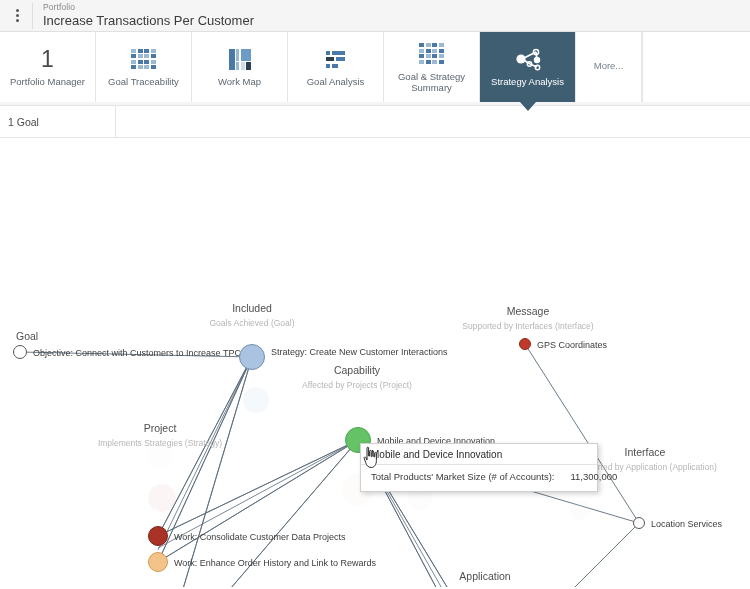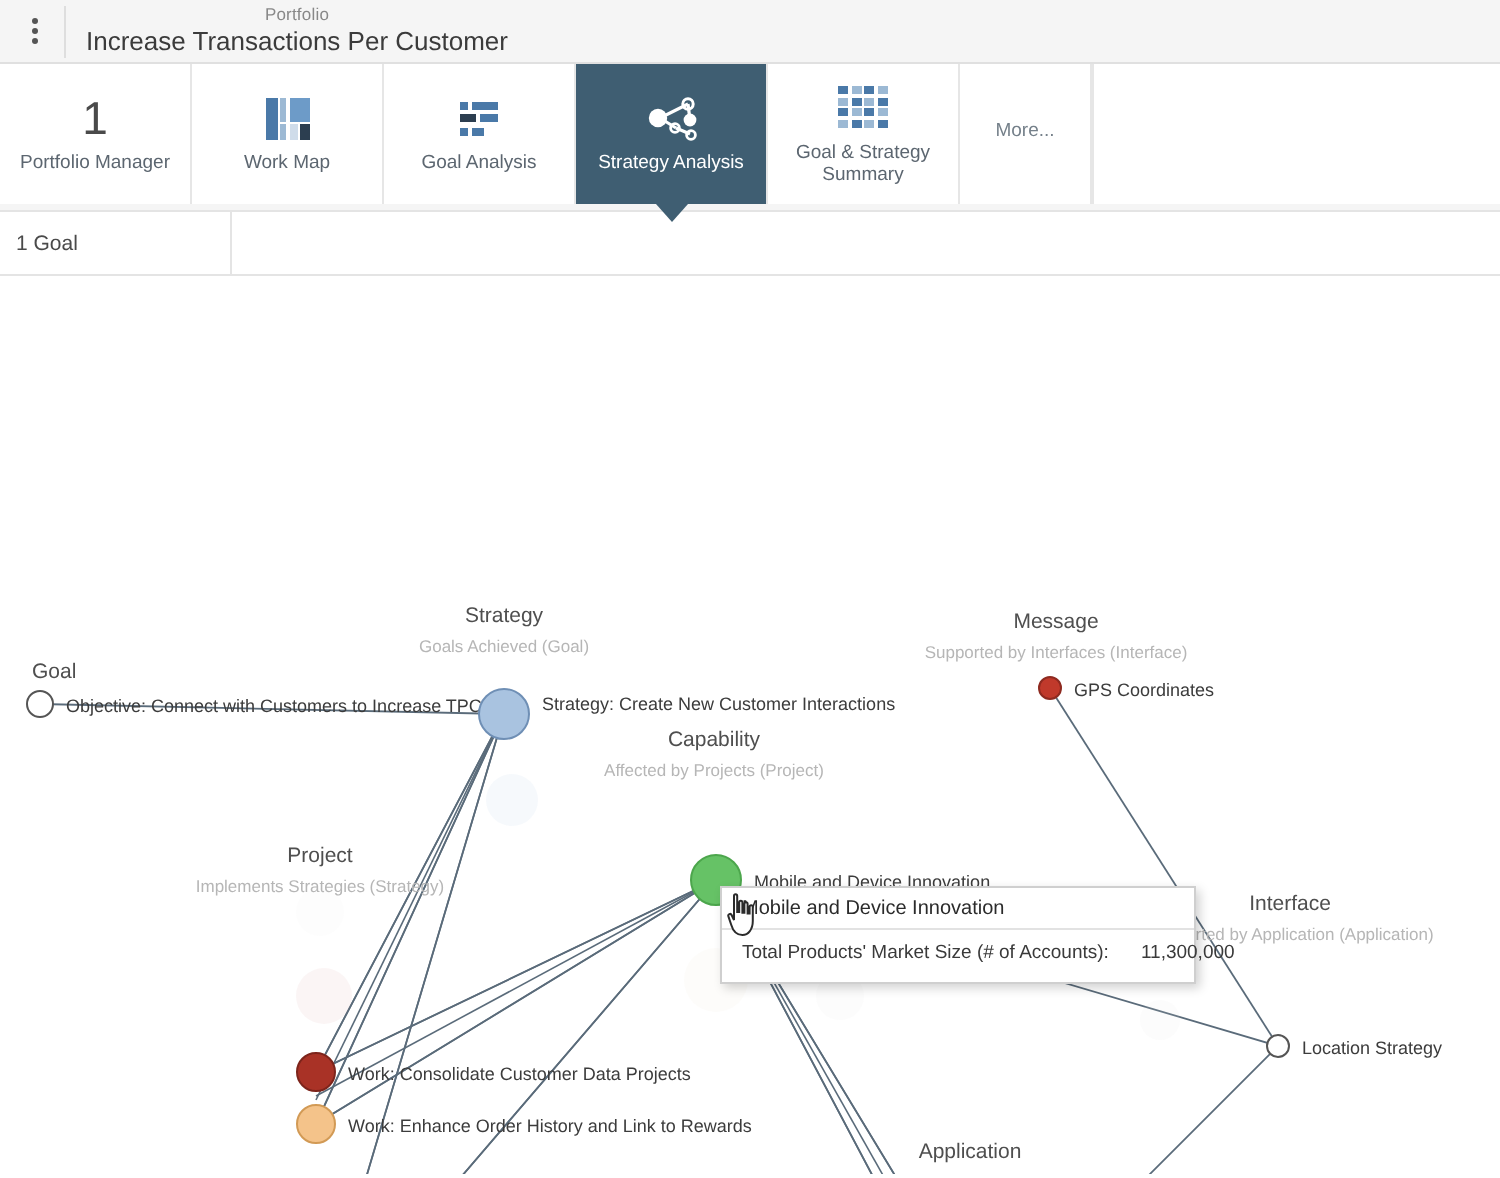--- a/index.html
+++ b/index.html
@@ -53,21 +53,20 @@
     display: flex;
     flex-direction: column;
     justify-content: center;
     line-height: 1.1;
   }
   .header-eyebrow {
     font-size: 8.5px;
     color: #888;
     letter-spacing: .1px;
     margin-bottom: 1px;
-    text-align: center;
   }
   .header-title {
     font-size: 13px;
     color: #3b3b3b;
     font-weight: 400;
   }
 
   
   .tab-bar {
     height: 74px;
@@ -270,20 +269,43 @@
 
 <div class="tab-bar">
 
   <div class="tab">
     <div class="tab-icon">
       <span class="tab-num">1</span>
     </div>
     <div class="tab-label">Portfolio Manager</div>
   </div>
 
+  <div class="tab">
+    <div class="tab-icon">
+      <div class="grid-icon">
+        <i class="pale"></i>
+          <i></i>
+          <i></i>
+          <i class="pale"></i>
+        <i></i>
+          <i class="pale"></i>
+          <i class="pale"></i>
+          <i></i>
+        <i class="pale"></i>
+          <i></i>
+          <i></i>
+          <i class="pale"></i>
+        <i></i>
+          <i class="pale"></i>
+          <i class="pale"></i>
+          <i></i>
+      </div>
+    </div>
+    <div class="tab-label">Goal Traceability</div>
+  </div>
 
   <div class="tab">
     <div class="tab-icon">
       <div class="map-icon">
         <i style="left:0;top:0;width:6px;height:21px;"></i>
         <i style="left:7.5px;top:0;width:3px;height:12px;background:#9cb9d4;"></i>
         <i style="left:7.5px;top:13.5px;width:3px;height:7.5px;background:#9cb9d4;"></i>
         <i style="left:12px;top:0;width:10px;height:12px;background:#6d9bc8;"></i>
         <i style="left:12px;top:13.5px;width:4.5px;height:7.5px;background:#cfdcea;"></i>
         <i style="left:17.5px;top:13.5px;width:4.5px;height:7.5px;background:#2c3e50;"></i>
@@ -305,59 +327,59 @@
           </div>
         <div class="ana-row">
             <b style="width:4px;"></b>
             <b style="width:6px;"></b>
           </div>
       </div>
     </div>
     <div class="tab-label">Goal Analysis</div>
   </div>
 
+  <div class="tab">
+    <div class="tab-icon">
+      <div class="grid-icon">
+        <i></i>
+          <i class="pale"></i>
+          <i></i>
+          <i class="pale"></i>
+        <i class="pale"></i>
+          <i></i>
+          <i class="pale"></i>
+          <i></i>
+        <i></i>
+          <i class="pale"></i>
+          <i></i>
+          <i class="pale"></i>
+        <i class="pale"></i>
+          <i></i>
+          <i class="pale"></i>
+          <i></i>
+      </div>
+    </div>
+    <div class="tab-label">Goal &amp; Strategy Summary</div>
+  </div>
+
   <div class="tab active">
     <div class="tab-icon">
       <svg width="30" height="24" viewBox="0 0 30 24">
         <line x1="9" y1="12" x2="23" y2="5" stroke="#ffffff" stroke-width="1.6"></line>
         <line x1="9" y1="12" x2="17" y2="17" stroke="#ffffff" stroke-width="1.6"></line>
         <line x1="17" y1="17" x2="24" y2="20" stroke="#ffffff" stroke-width="1.6"></line>
         <line x1="23" y1="5" x2="24" y2="13" stroke="#ffffff" stroke-width="1.6"></line>
         <circle cx="8" cy="12" r="4.6" fill="#ffffff"></circle>
         <circle cx="23" cy="5" r="2.6" fill="none" stroke="#ffffff" stroke-width="1.5"></circle>
         <circle cx="24" cy="13" r="3.2" fill="#ffffff"></circle>
         <circle cx="16.5" cy="17" r="2.2" fill="none" stroke="#ffffff" stroke-width="1.4"></circle>
         <circle cx="24.5" cy="20.5" r="2.2" fill="none" stroke="#ffffff" stroke-width="1.4"></circle>
       </svg>
     </div>
     <div class="tab-label">Strategy Analysis</div>
-  </div>
-
-  <div class="tab">
-    <div class="tab-icon">
-      <div class="grid-icon">
-        <i></i>
-          <i class="pale"></i>
-          <i></i>
-          <i class="pale"></i>
-        <i class="pale"></i>
-          <i></i>
-          <i class="pale"></i>
-          <i></i>
-        <i></i>
-          <i class="pale"></i>
-          <i></i>
-          <i class="pale"></i>
-        <i class="pale"></i>
-          <i></i>
-          <i class="pale"></i>
-          <i></i>
-      </div>
-    </div>
-    <div class="tab-label">Goal &amp; Strategy Summary</div>
   </div>
 
   <div class="tab tab-more">
     <div class="tab-label">More...</div>
   </div>
 
   <div class="tab-filler"></div>
 </div>
 
 <div class="sub-bar">
@@ -395,21 +417,21 @@
       <div class="ghost" style="left: 256px; top: 262px; width: 26px; height: 26px; background: rgb(169, 195, 224);"></div>
       <div class="ghost" style="left: 160px; top: 318px; width: 24px; height: 24px; background: rgb(232, 232, 232);"></div>
       <div class="ghost" style="left: 162px; top: 360px; width: 28px; height: 28px; background: rgb(217, 160, 160);"></div>
       <div class="ghost" style="left: 358px; top: 352px; width: 32px; height: 32px; background: rgb(240, 226, 210);"></div>
       <div class="ghost" style="left: 580px; top: 344px; width: 20px; height: 20px; background: rgb(230, 230, 230);"></div>
       <div class="ghost" style="left: 580px; top: 372px; width: 20px; height: 20px; background: rgb(230, 230, 230);"></div>
       <div class="ghost" style="left: 420px; top: 360px; width: 24px; height: 24px; background: rgb(230, 230, 230);"></div>
     </div>
   <div id="group-layer">
       <div class="grp-title left" style="left: 16px; top: 192px;">Goal</div>
-      <div class="grp-title" style="left: 252px; top: 164px;">Strategy</div>
+      <div class="grp-title" style="left: 252px; top: 164px;">Included</div>
       <div class="grp-sub" style="left: 252px; top: 180px;">Goals Achieved (Goal)</div>
       <div class="grp-title" style="left: 357px; top: 226px;">Capability</div>
       <div class="grp-sub" style="left: 357px; top: 242px;">Affected by Projects (Project)</div>
       <div class="grp-title" style="left: 160px; top: 284px;">Project</div>
       <div class="grp-sub" style="left: 160px; top: 300px;">Implements Strategies (Strategy)</div>
       <div class="grp-title" style="left: 528px; top: 167px;">Message</div>
       <div class="grp-sub" style="left: 528px; top: 183px;">Supported by Interfaces (Interface)</div>
       <div class="grp-title" style="left: 645px; top: 308px;">Interface</div>
       <div class="grp-sub" style="left: 645px; top: 324px;">Supported by Application (Application)</div>
       <div class="grp-title" style="left: 485px; top: 432px;">Application</div>
@@ -418,21 +440,21 @@
   <div id="node-layer">
       <div class="node" style="left: 20px; top: 214px; width: 14px; height: 14px; background: rgb(255, 255, 255); border: 1.4px solid rgb(85, 85, 85);"></div>
       <div class="node-label" style="left: 33px; top: 215px;">Objective: Connect with Customers to Increase TPC</div>
       <div class="node" style="left: 252px; top: 219px; width: 26px; height: 26px; background: rgb(169, 195, 224); border: 1.4px solid rgb(111, 143, 181);"></div>
       <div class="node-label" style="left: 271px; top: 214px; text-align: center;">Strategy: Create New Customer Interactions</div>
       <div class="node" style="left: 358px; top: 302px; width: 26px; height: 26px; background: rgb(102, 194, 102); border: 1.4px solid rgb(76, 166, 76);"></div>
       <div class="node-label" style="left: 377px; top: 303px;">Mobile and Device Innovation</div>
       <div class="node" style="left: 525px; top: 206px; width: 12px; height: 12px; background: rgb(192, 57, 43); border: 1.4px solid rgb(142, 42, 32);"></div>
       <div class="node-label" style="left: 537px; top: 207px;">GPS Coordinates</div>
       <div class="node" style="left: 639px; top: 385px; width: 12px; height: 12px; background: rgb(255, 255, 255); border: 1.4px solid rgb(85, 85, 85);"></div>
-      <div class="node-label" style="left: 651px; top: 386px;">Location Strategy</div>
+      <div class="node-label" style="left: 651px; top: 386px;">Location Services</div>
       <div class="node" style="left: 158px; top: 398px; width: 20px; height: 20px; background: rgb(169, 50, 38); border: 1.4px solid rgb(125, 36, 27);"></div>
       <div class="node-label" style="left: 174px; top: 399px;">Work: Consolidate Customer Data Projects</div>
       <div class="node" style="left: 158px; top: 424px; width: 20px; height: 20px; background: rgb(244, 195, 138); border: 1.4px solid rgb(210, 154, 85);"></div>
       <div class="node-label" style="left: 174px; top: 425px;">Work: Enhance Order History and Link to Rewards</div>
     </div>
 
   <div class="tooltip" id="tooltip" style="left:360px; top:305px; width:238px;">
     <div class="tt-title">Mobile and Device Innovation</div>
     <div class="tt-body" id="tt-body">
         <div class="tt-row">

